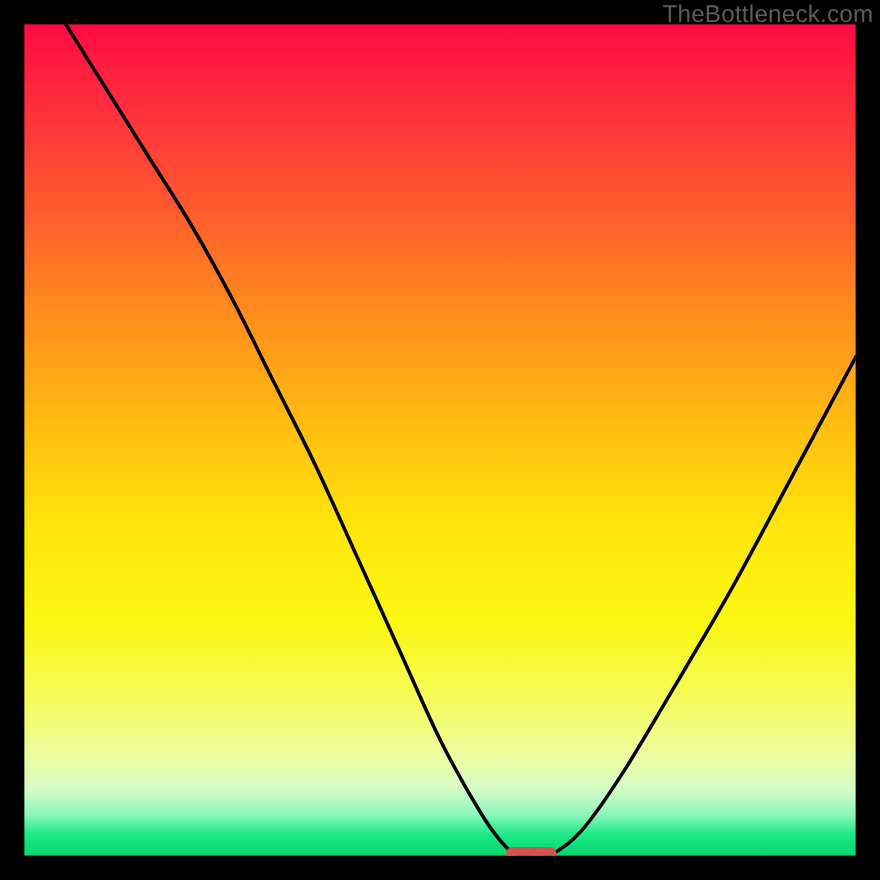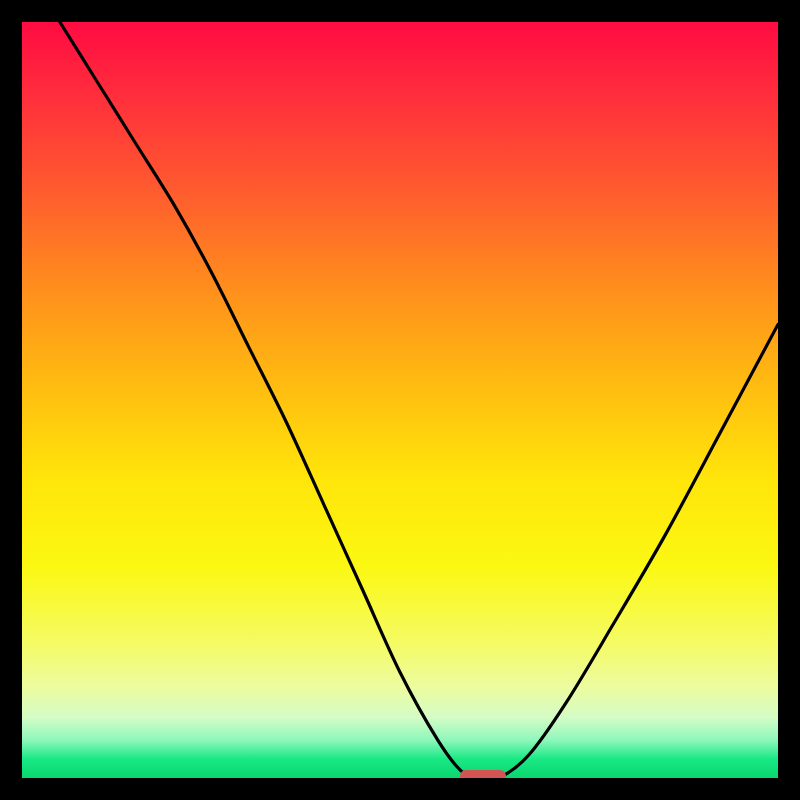--- a/index.html
+++ b/index.html
@@ -80,13 +80,14 @@
   <div class="plot">
     <div class="gradient"></div>
 
     <svg class="curve" viewBox="0 0 756 756" preserveAspectRatio="none">
       <path id="curve-path" fill="none" stroke="#000000" stroke-width="3.2" stroke-linecap="round" d="M 37.8 0.0 C 43.8 9.7, 63.5 41.1, 75.6 60.5 C 87.7 79.8, 101.3 101.6, 113.4 121.0 C 125.5 140.3, 139.1 160.9, 151.2 181.4 C 163.3 202.0, 176.9 226.5, 189.0 249.5 C 201.1 272.5, 214.7 300.9, 226.8 325.1 C 238.9 349.3, 252.5 375.3, 264.6 400.7 C 276.7 426.1, 290.3 457.2, 302.4 483.8 C 314.5 510.5, 328.1 540.4, 340.2 567.0 C 352.3 593.6, 365.9 626.0, 378.0 650.2 C 390.1 674.4, 406.1 702.5, 415.8 718.2 C 425.5 733.9, 432.4 742.4, 438.5 748.4 C 444.5 754.5, 447.6 754.8, 453.6 756.0 C 459.6 757.2, 467.8 759.6, 476.3 756.0 C 484.7 752.4, 495.6 745.4, 506.5 733.3 C 517.4 721.2, 531.0 701.0, 544.3 680.4 C 557.6 659.8, 574.0 631.4, 589.7 604.8 C 605.4 578.2, 625.7 544.3, 642.6 514.1 C 659.5 483.8, 677.4 449.7, 695.5 415.8 C 713.7 381.9, 746.3 320.5, 756.0 302.4"></path>
     </svg>
 
     <div class="marker" id="marker" style="left: 438.48px; top: 747.952px; width: 45.36px; height: 12.096px; background: rgb(211, 84, 84);"></div>
   </div>
 
+  <div class="watermark">TheBottleneck.com</div>
 </div>
 
 </body></html>

